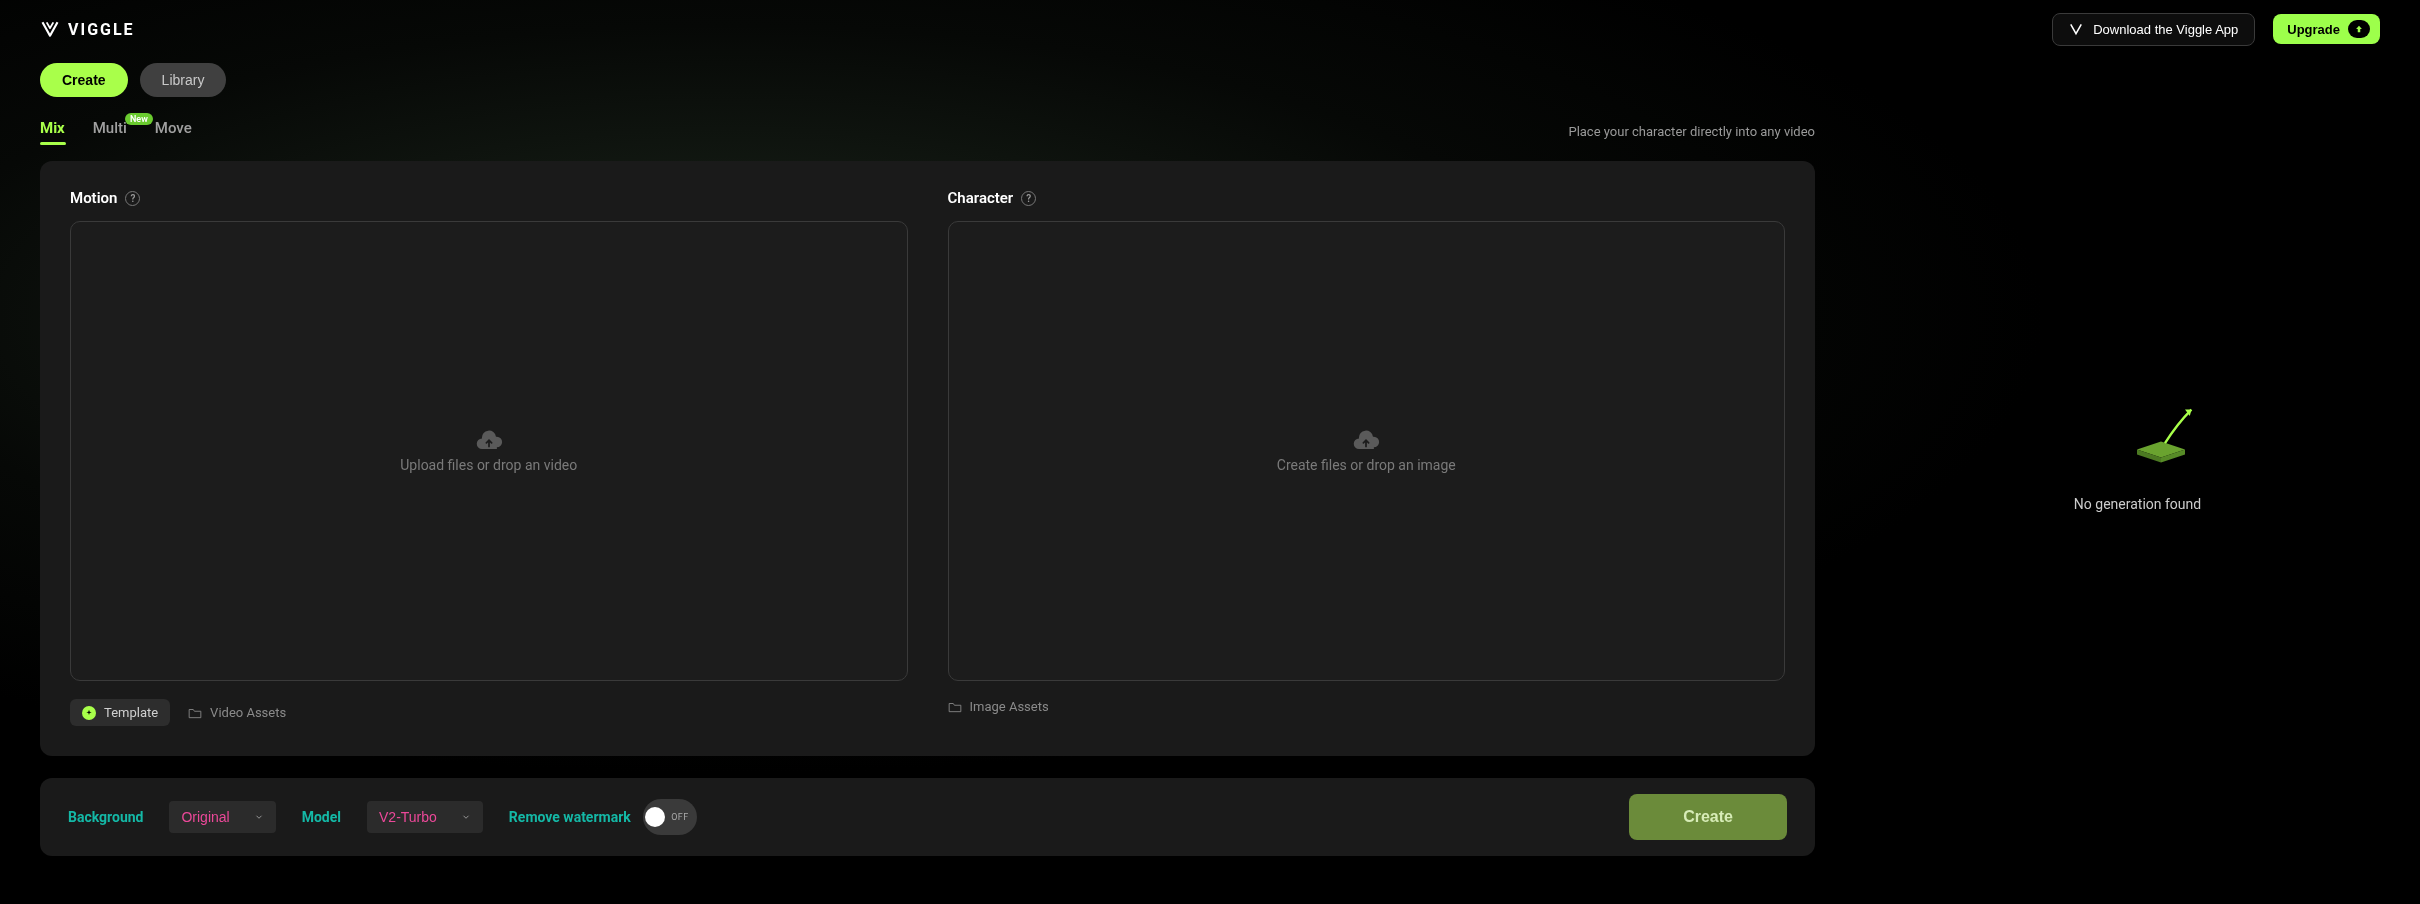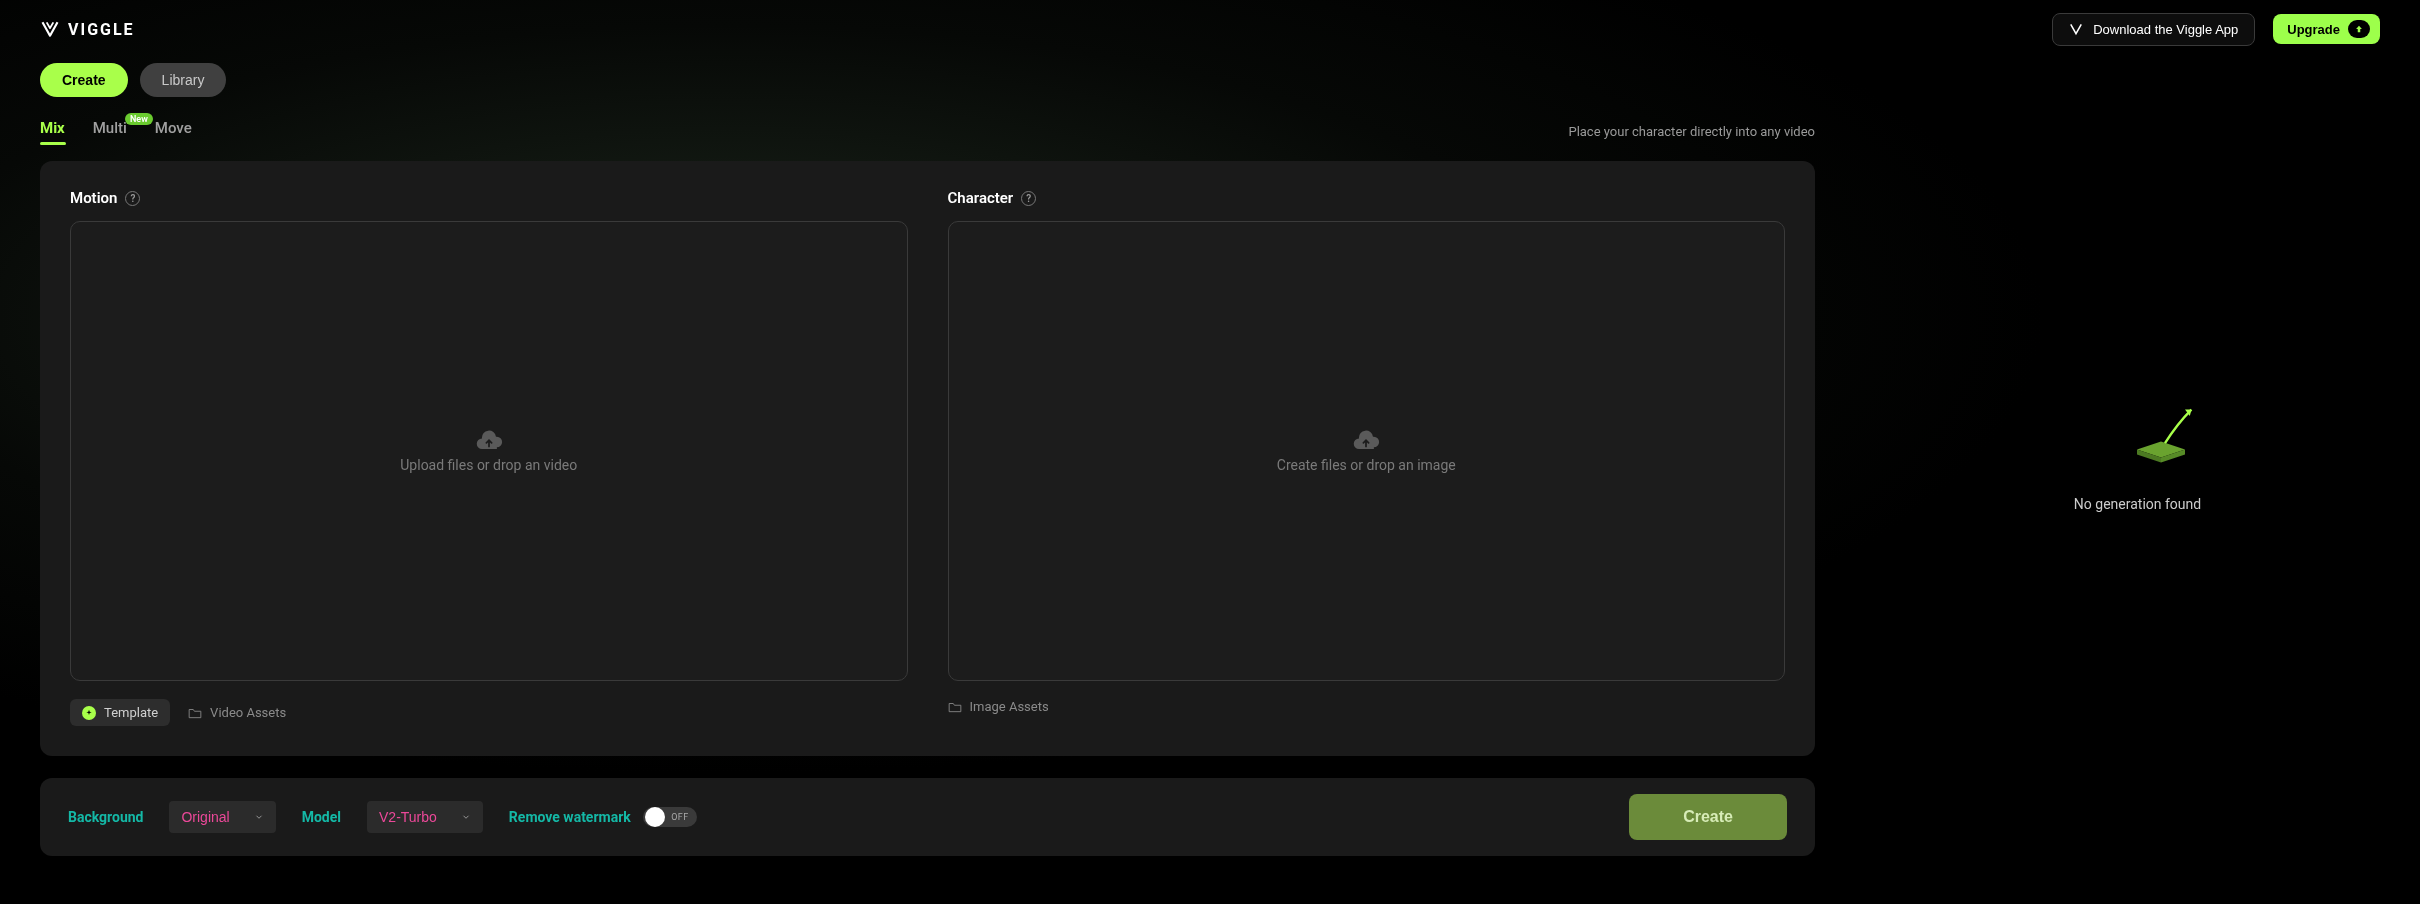--- a/index.html
+++ b/index.html
@@ -93,21 +93,21 @@
   }
   .label { color:#14b8a6; font-size:14px;font-weight:bold; }
   .select {
     background:#2b2b2b; color:#ec4899; border-radius:4px; padding:8px 12px;
     display:flex; align-items:center; gap:24px; font-size:14px; cursor:pointer;
     border:none;
   }
   .chev { width:10px; height:10px; }
   .watermark { display:flex; align-items:center; gap:12px; }
   .toggle {
-    width:54px; height:20px; background:#3a3a3a; border-radius:999px;
+    width:54px; height:36px; background:#3a3a3a; border-radius:999px;
     position:relative; cursor:pointer; display:flex; align-items:center;
   }
   .toggle .knob { width:20px; height:20px; background:#fff; border-radius:50%; margin-left:2px; }
   .toggle .txt { position:absolute; right:8px; font-size:9px; color:#aaa; letter-spacing:0.5px; }
   .spacer { flex:1; }
   .create-btn {
     background:#6b8b3a; color:#d7ecb7; font-weight:600; font-size:16px;
     padding:14px 54px; border-radius:8px; border:none; cursor:pointer;
   }
 

